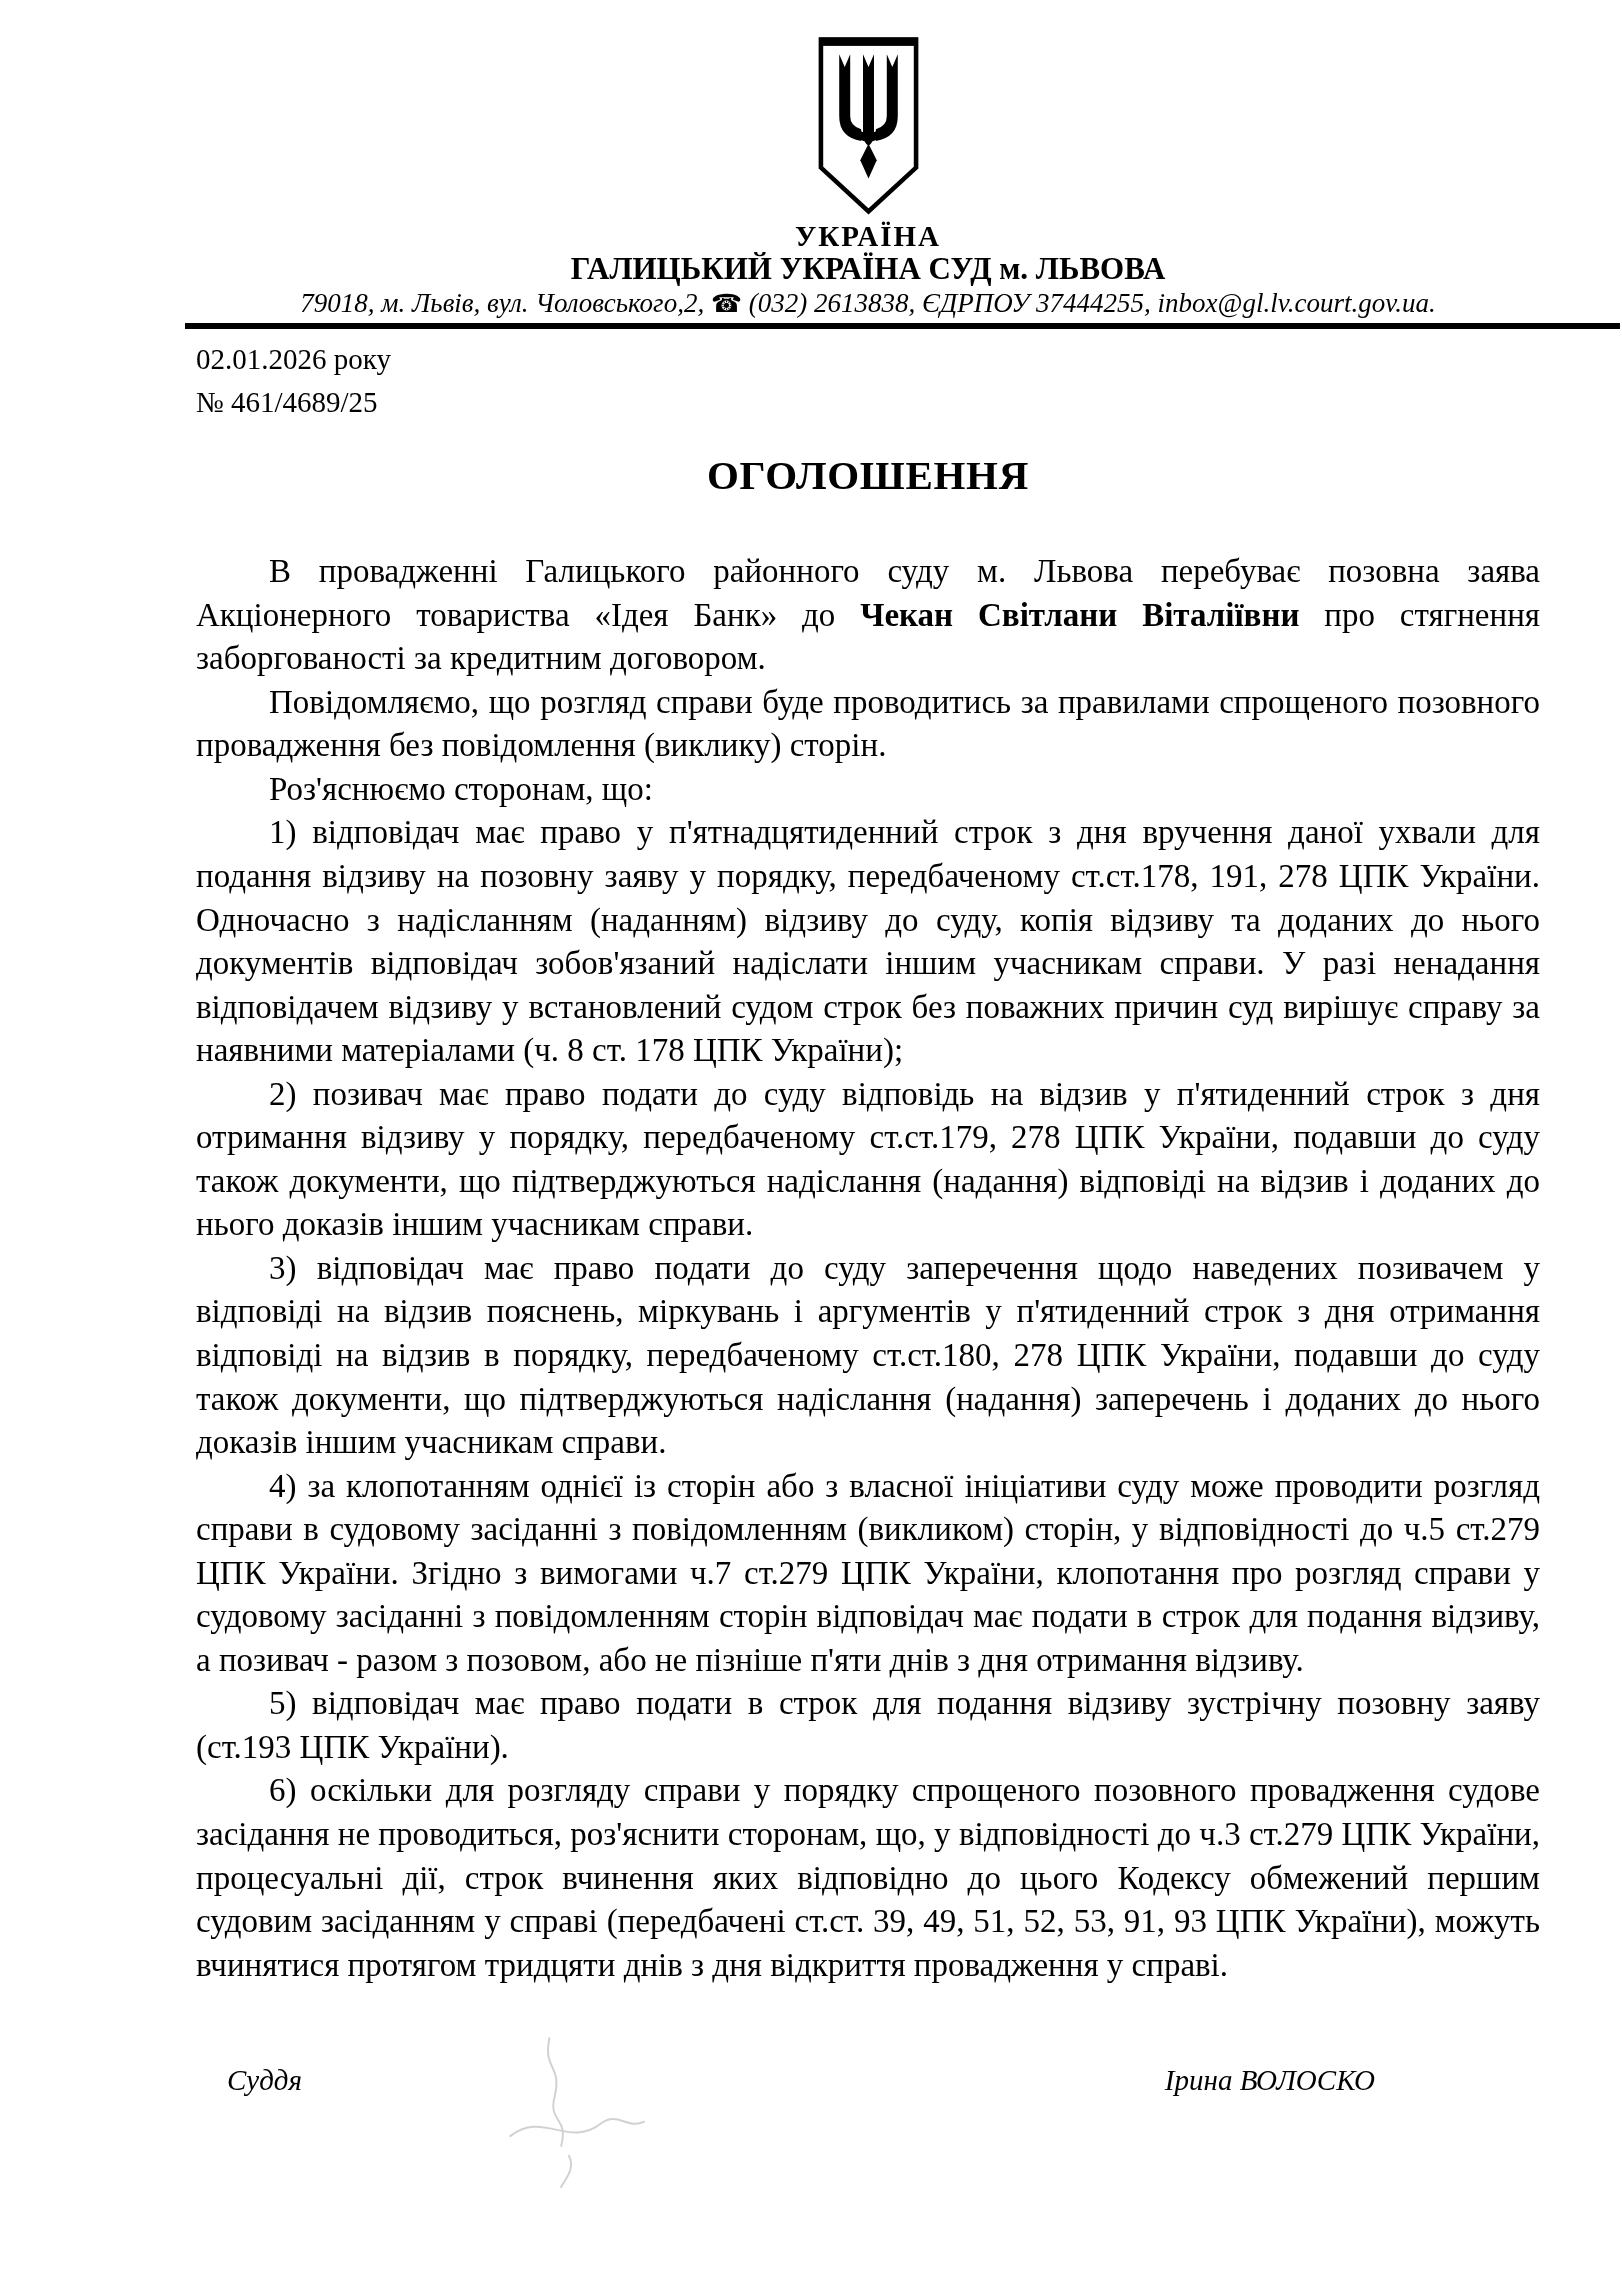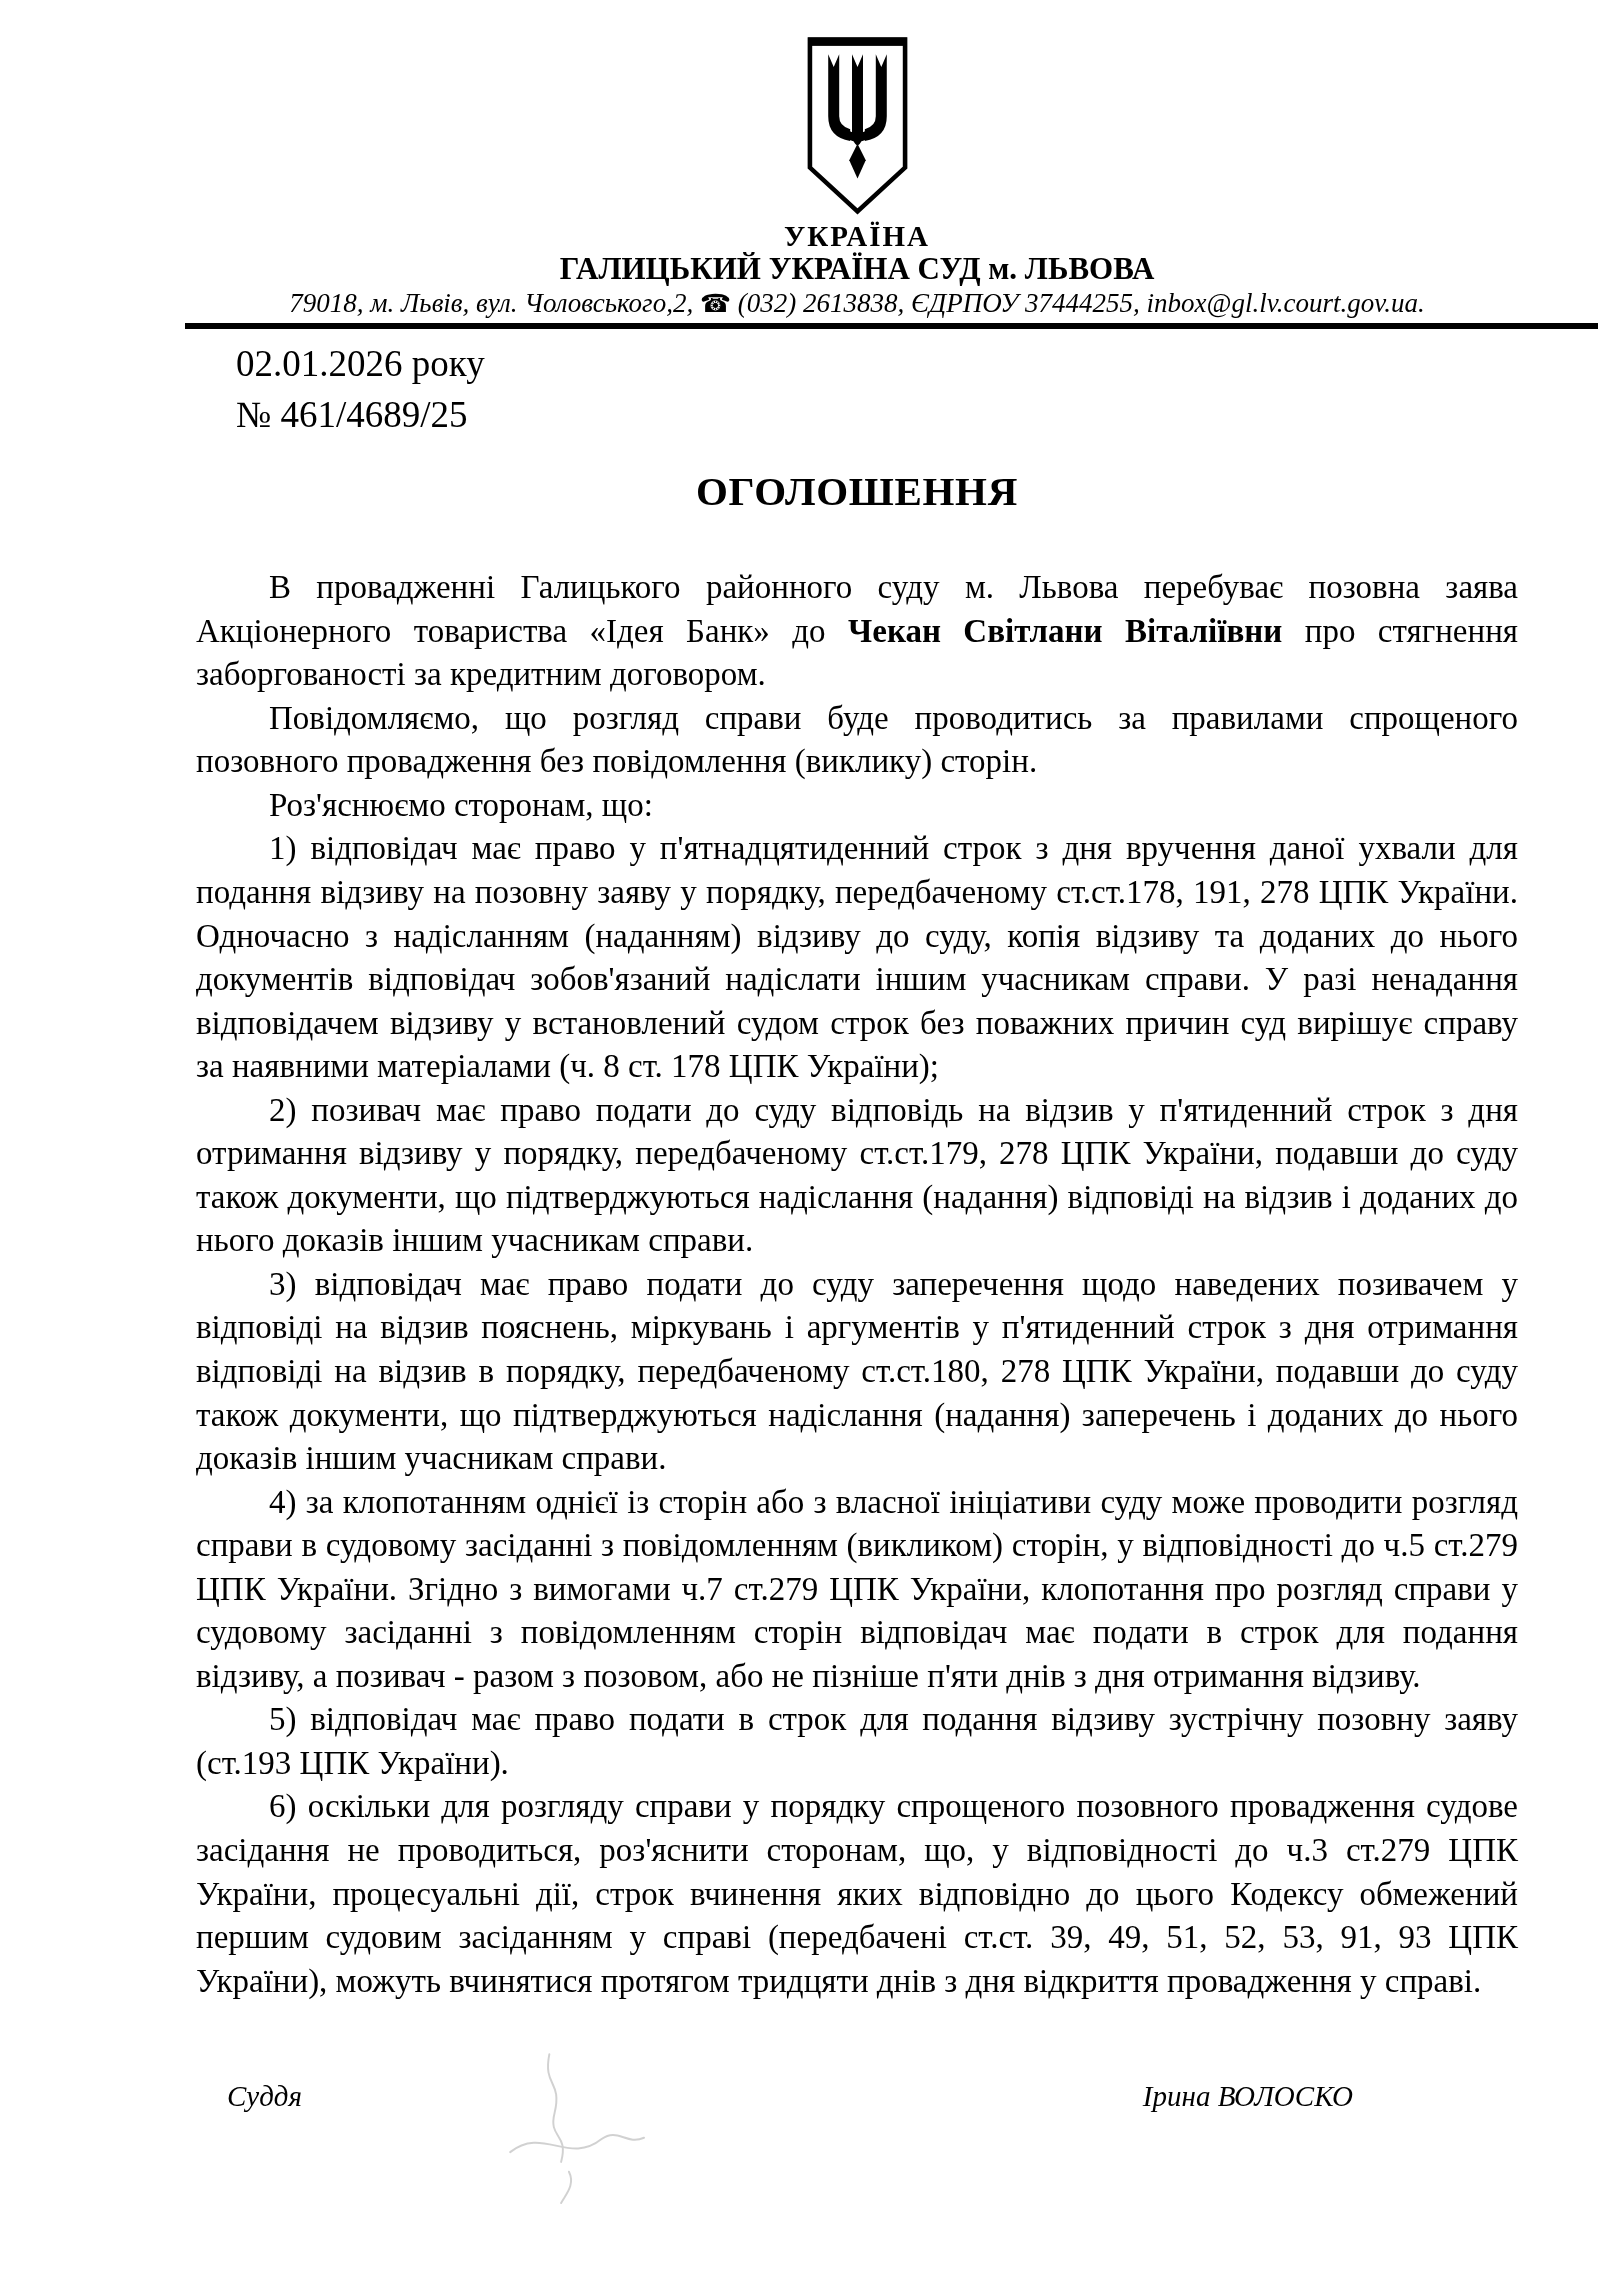--- a/index.html
+++ b/index.html
@@ -4,21 +4,21 @@
 <style>
   html, body { margin:0; padding:0; background:#ffffff; }
   .page {
     position: relative;
     width: 1622px;
     height: 2295px;
     background: #ffffff;
     color: #000;
     font-family: "Liberation Serif", "DejaVu Serif", serif;
     box-sizing: border-box;
-    padding: 34px 104px 0 196px;
+    padding: 34px 82px 0 196px;
     overflow: hidden;
   }
   .letterhead { text-align: center; }
   .emblem-wrap { width: 113px; height: 183px; margin: 0 auto; }
   .emblem-wrap svg { width: 100%; height: 100%; display:block; }
   .country {
     font-weight: bold;
     font-size: 29px;
     letter-spacing: 2px;
     margin-top: 3.9px;
@@ -37,21 +37,21 @@
     margin-top: 3.9px;
     line-height: 1.05;
     white-space: nowrap;
   }
   .phone-glyph { font-family: "DejaVu Sans", sans-serif; font-style: normal; font-size: 25px; }
   .header-rule {
     height: 6.5px;
     background: #000;
     margin: 5.2px -80px 0 -11px;
   }
-  .meta { margin-top: 15.7px; font-size: 37px; line-height: 1.0; margin-left: 40px; }
+  .meta { margin-top: 15.7px; font-size: 29px; line-height: 1.0; }
   .meta .case-number { margin-top: 14.4px; }
   .doc-title {
     text-align: center;
     font-weight: bold;
     font-size: 41px;
     letter-spacing: 0.7px;
     margin: 34px 0 0 0;
   }
   .body-text {
     margin-top: 51px;

